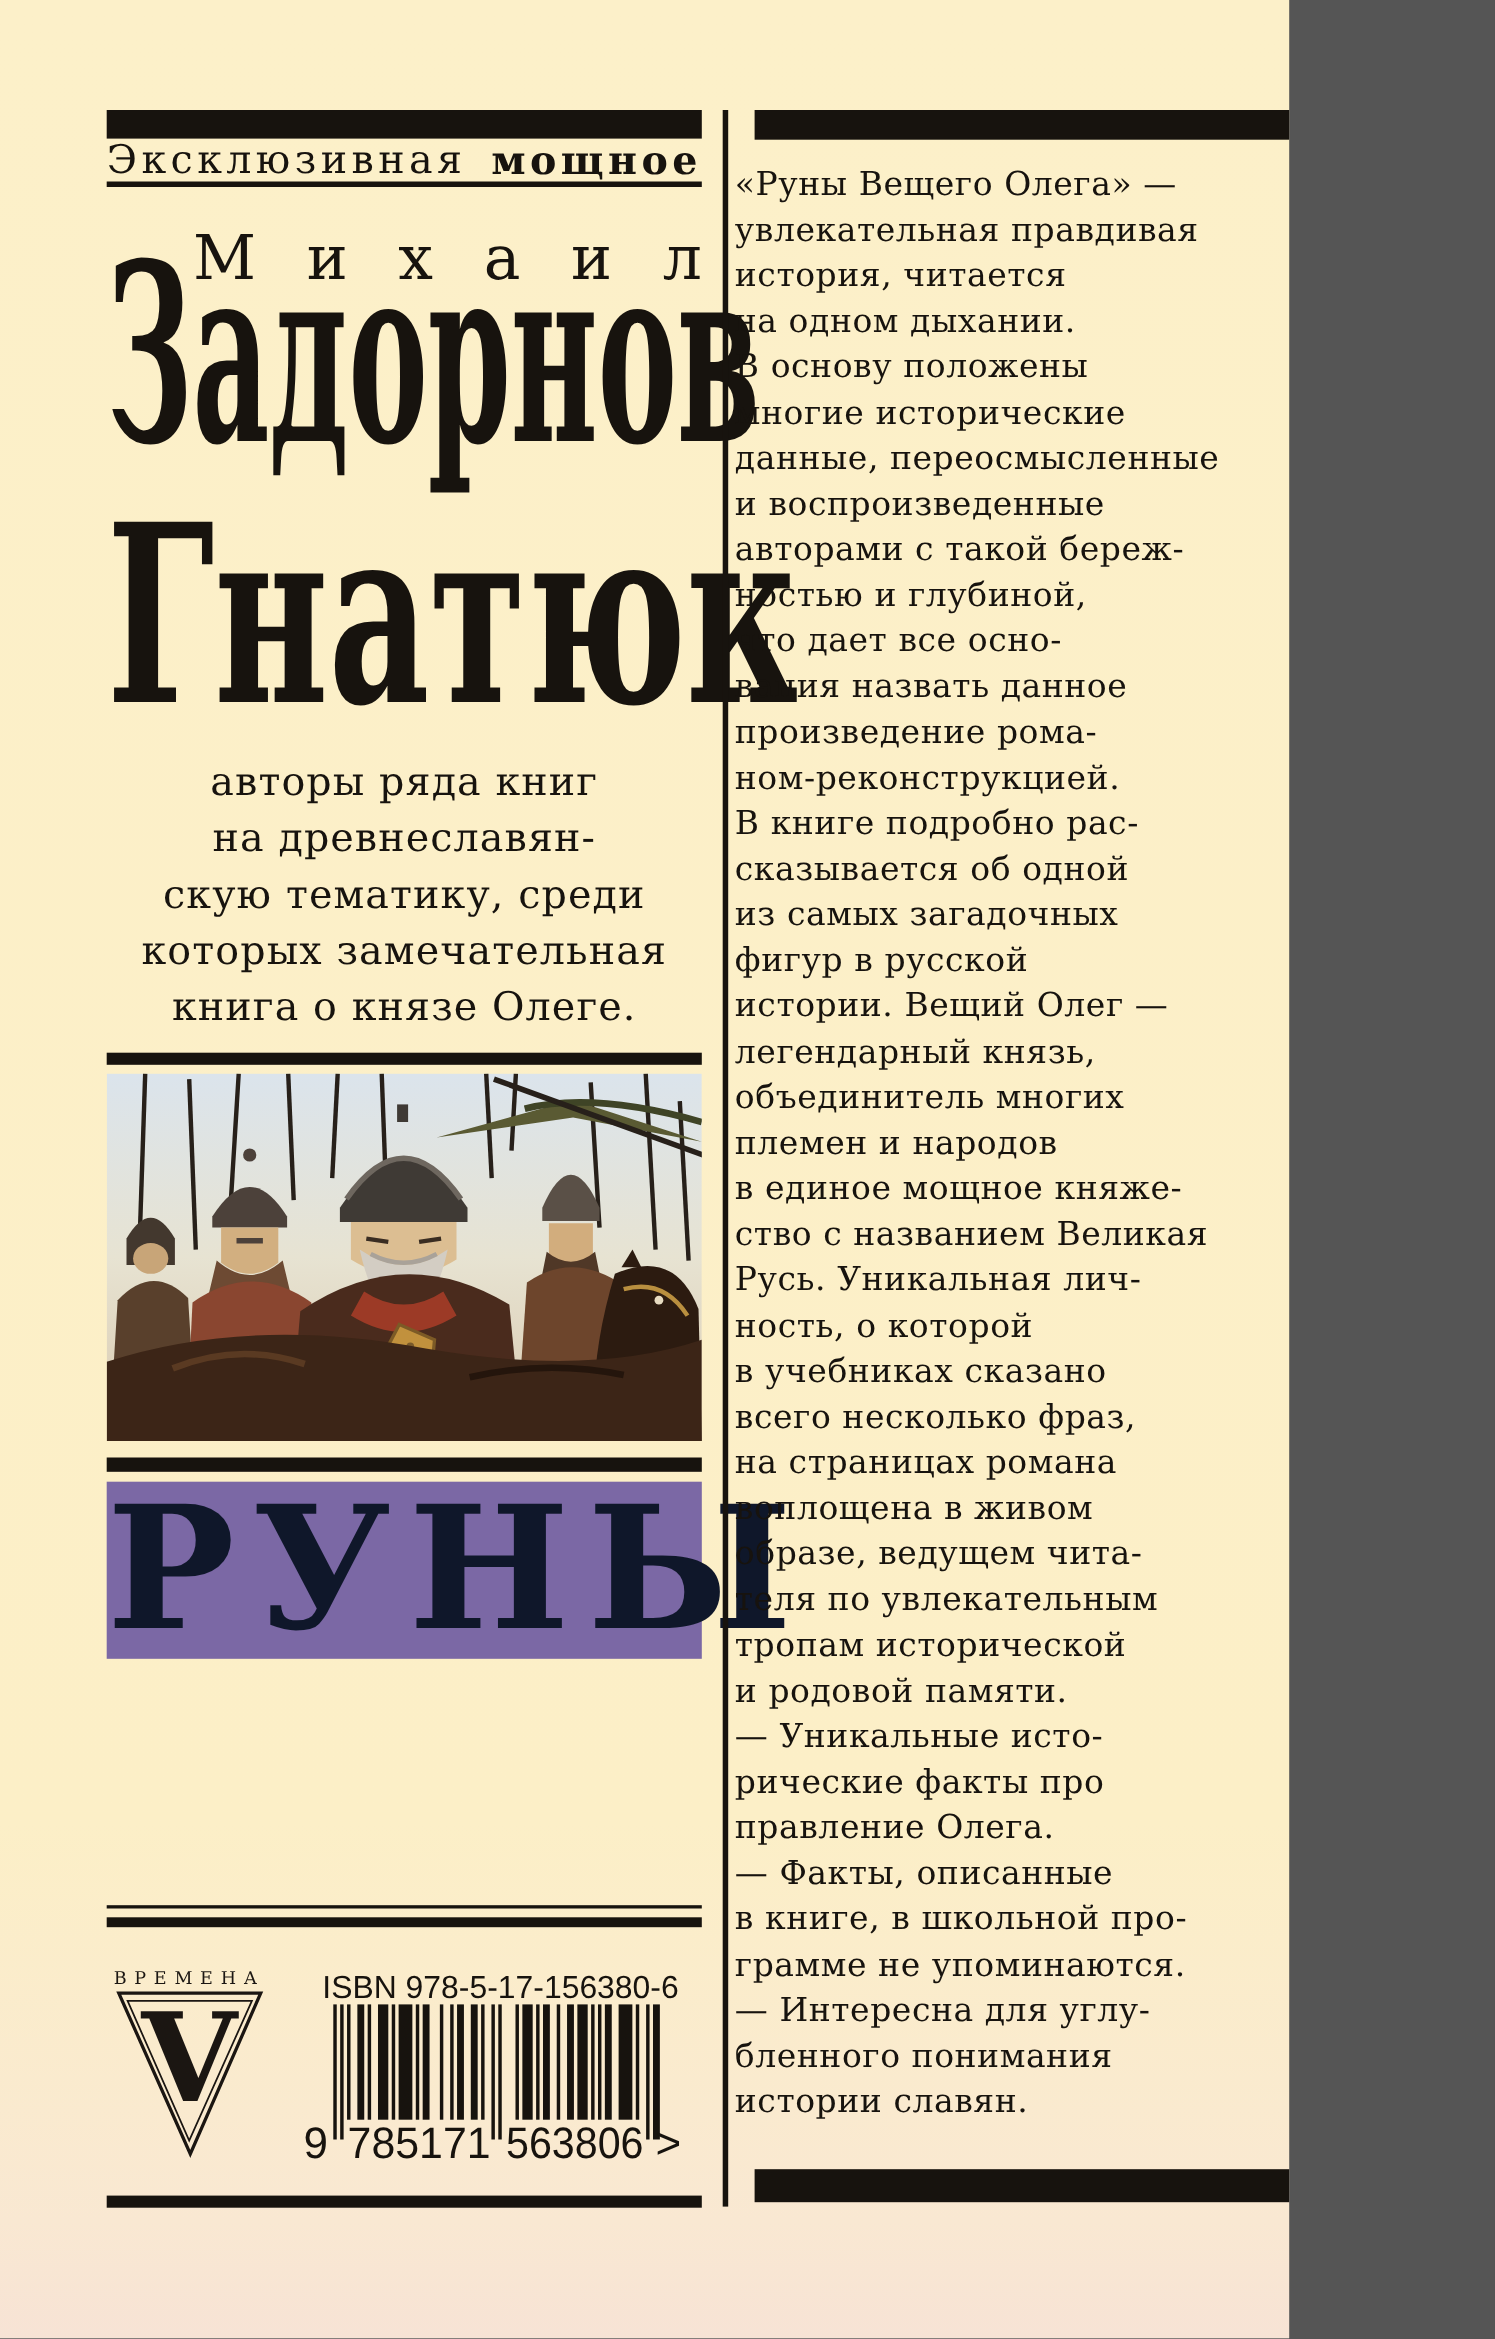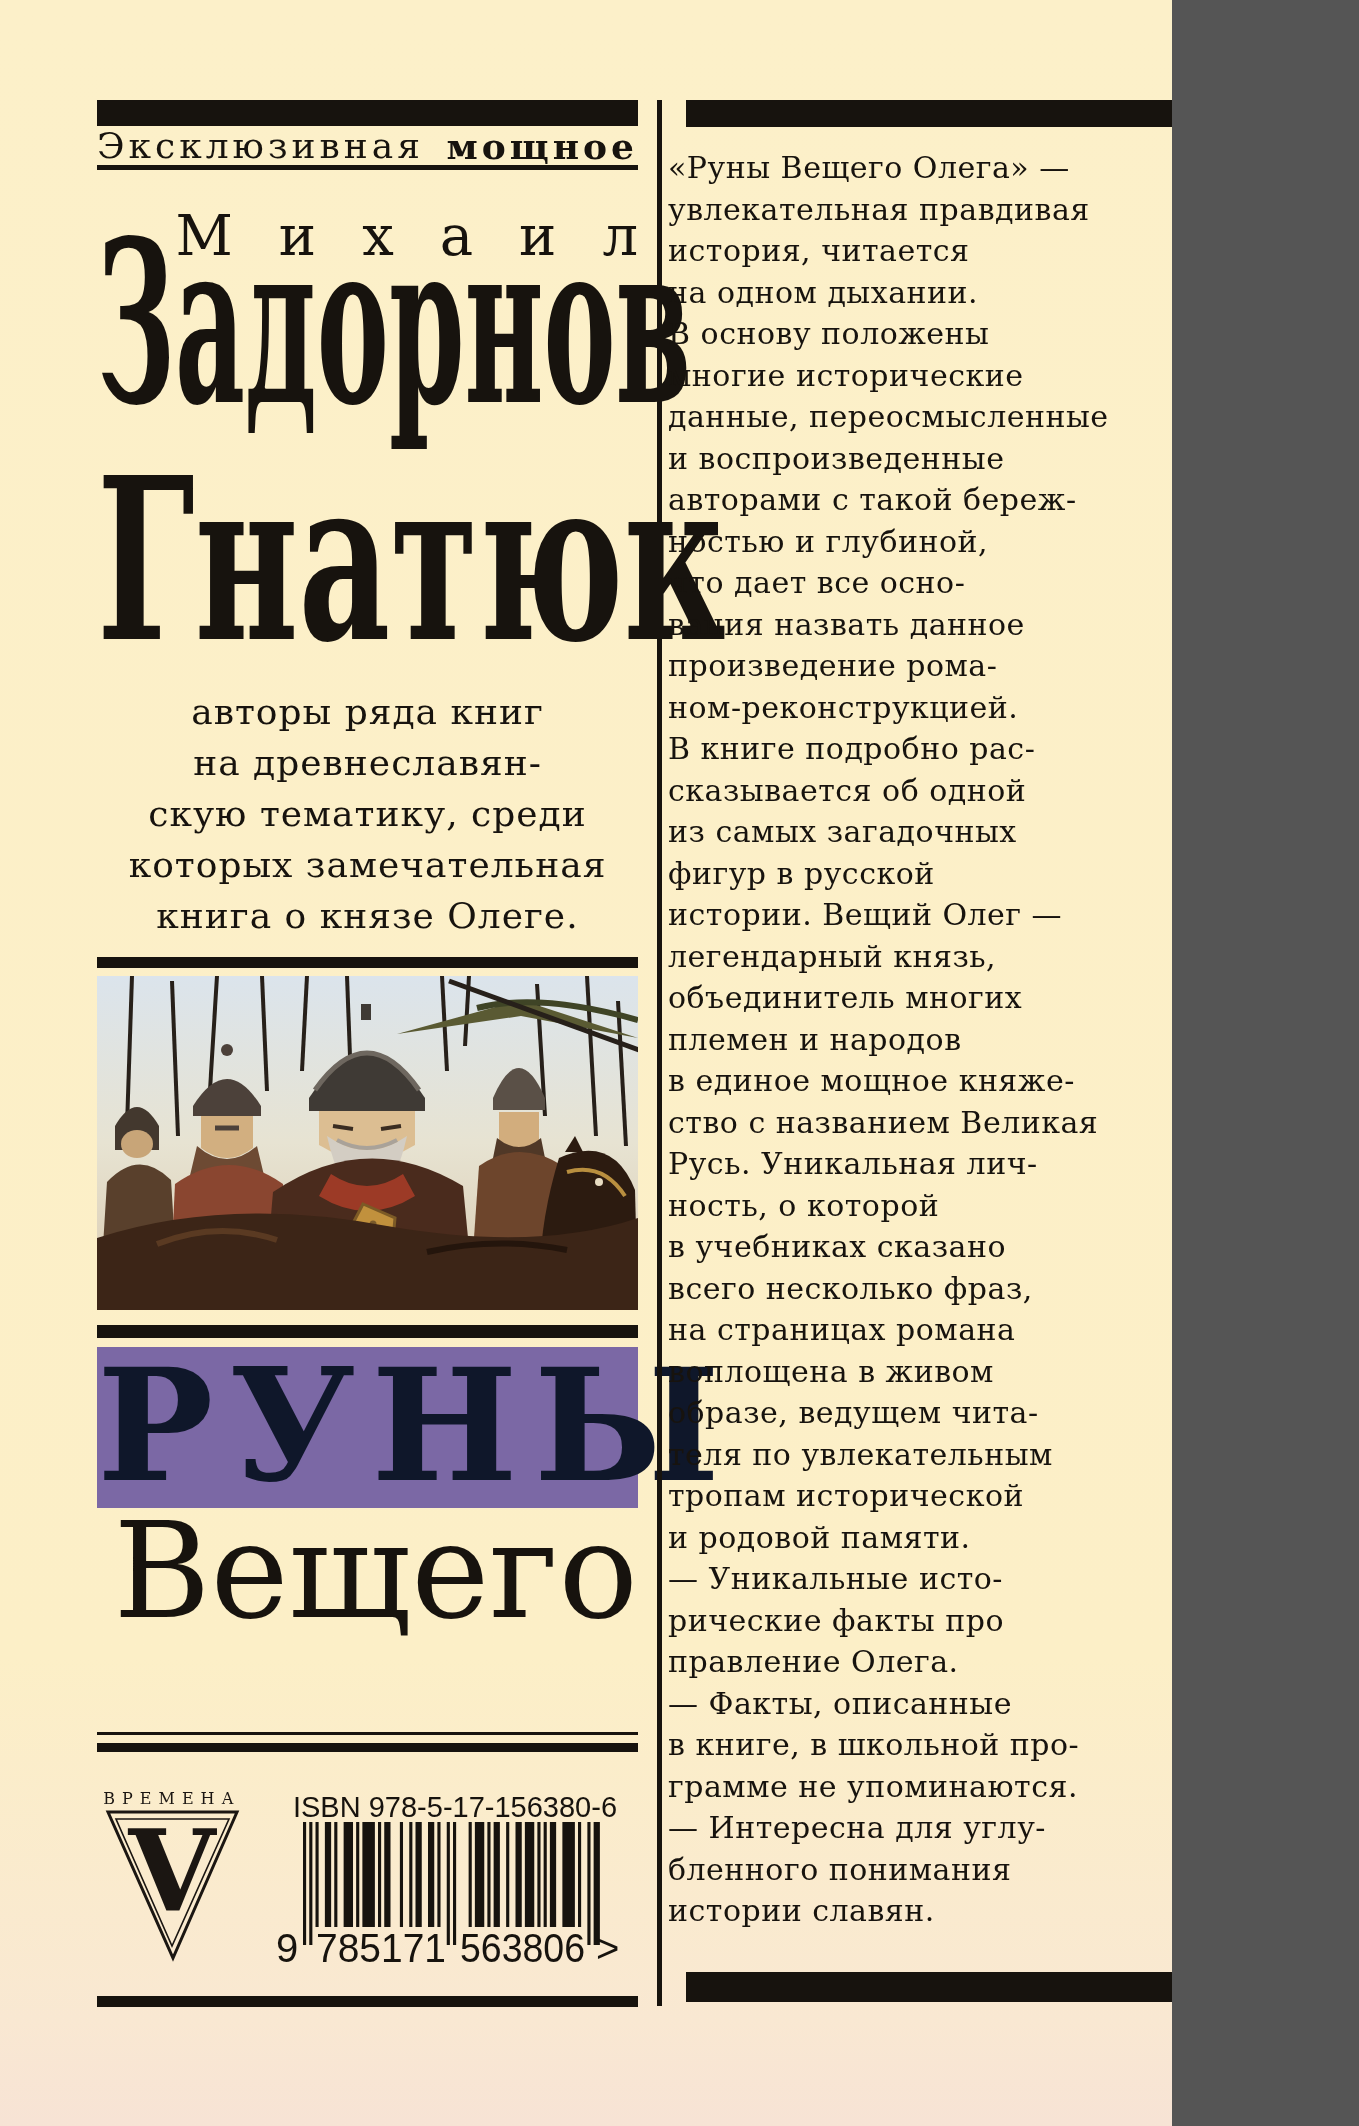--- a/index.html
+++ b/index.html
@@ -173,21 +173,20 @@
     </g>
     <path d="M0 262 q130 -42 290 -12 q150 26 251 -8 l0 92 -541 0 Z" fill="#3c2517"></path>
     <path d="M60 268 q60 -24 120 -4" stroke="#5a3a22" stroke-width="6" fill="none"></path>
     <path d="M330 276 q70 -16 140 -2" stroke="#24150c" stroke-width="6" fill="none"></path>
   </svg>
   <div class="abs blackbar bar-b"></div>
 
   <div class="abs title-band">
     <div class="word">Руны</div>
   </div>
-  <div class="abs title-2">Вещего</div>
 
   <div class="abs blackbar rule-thin"></div>
   <div class="abs blackbar rule-thick"></div>
 
   <svg class="abs" style="left:100px;top:1788px;width:145px;height:180px;" viewBox="0 0 145 180">
     <text x="72" y="16" text-anchor="middle" font-family="DejaVu Serif, serif" font-size="16" letter-spacing="7" fill="#1b1612">ВРЕМЕНА</text>
     <path d="M8 24 L137 24 L73 170 Z" fill="none" stroke="#1b1612" stroke-width="3"></path>
     <path d="M16 31 L129 31 L72 158 Z" fill="none" stroke="#1b1612" stroke-width="1.6"></path>
     <text x="72" y="122" text-anchor="middle" font-family="DejaVu Serif, serif" font-weight="bold" font-size="112" fill="#1b1612">V</text>
   </svg>

